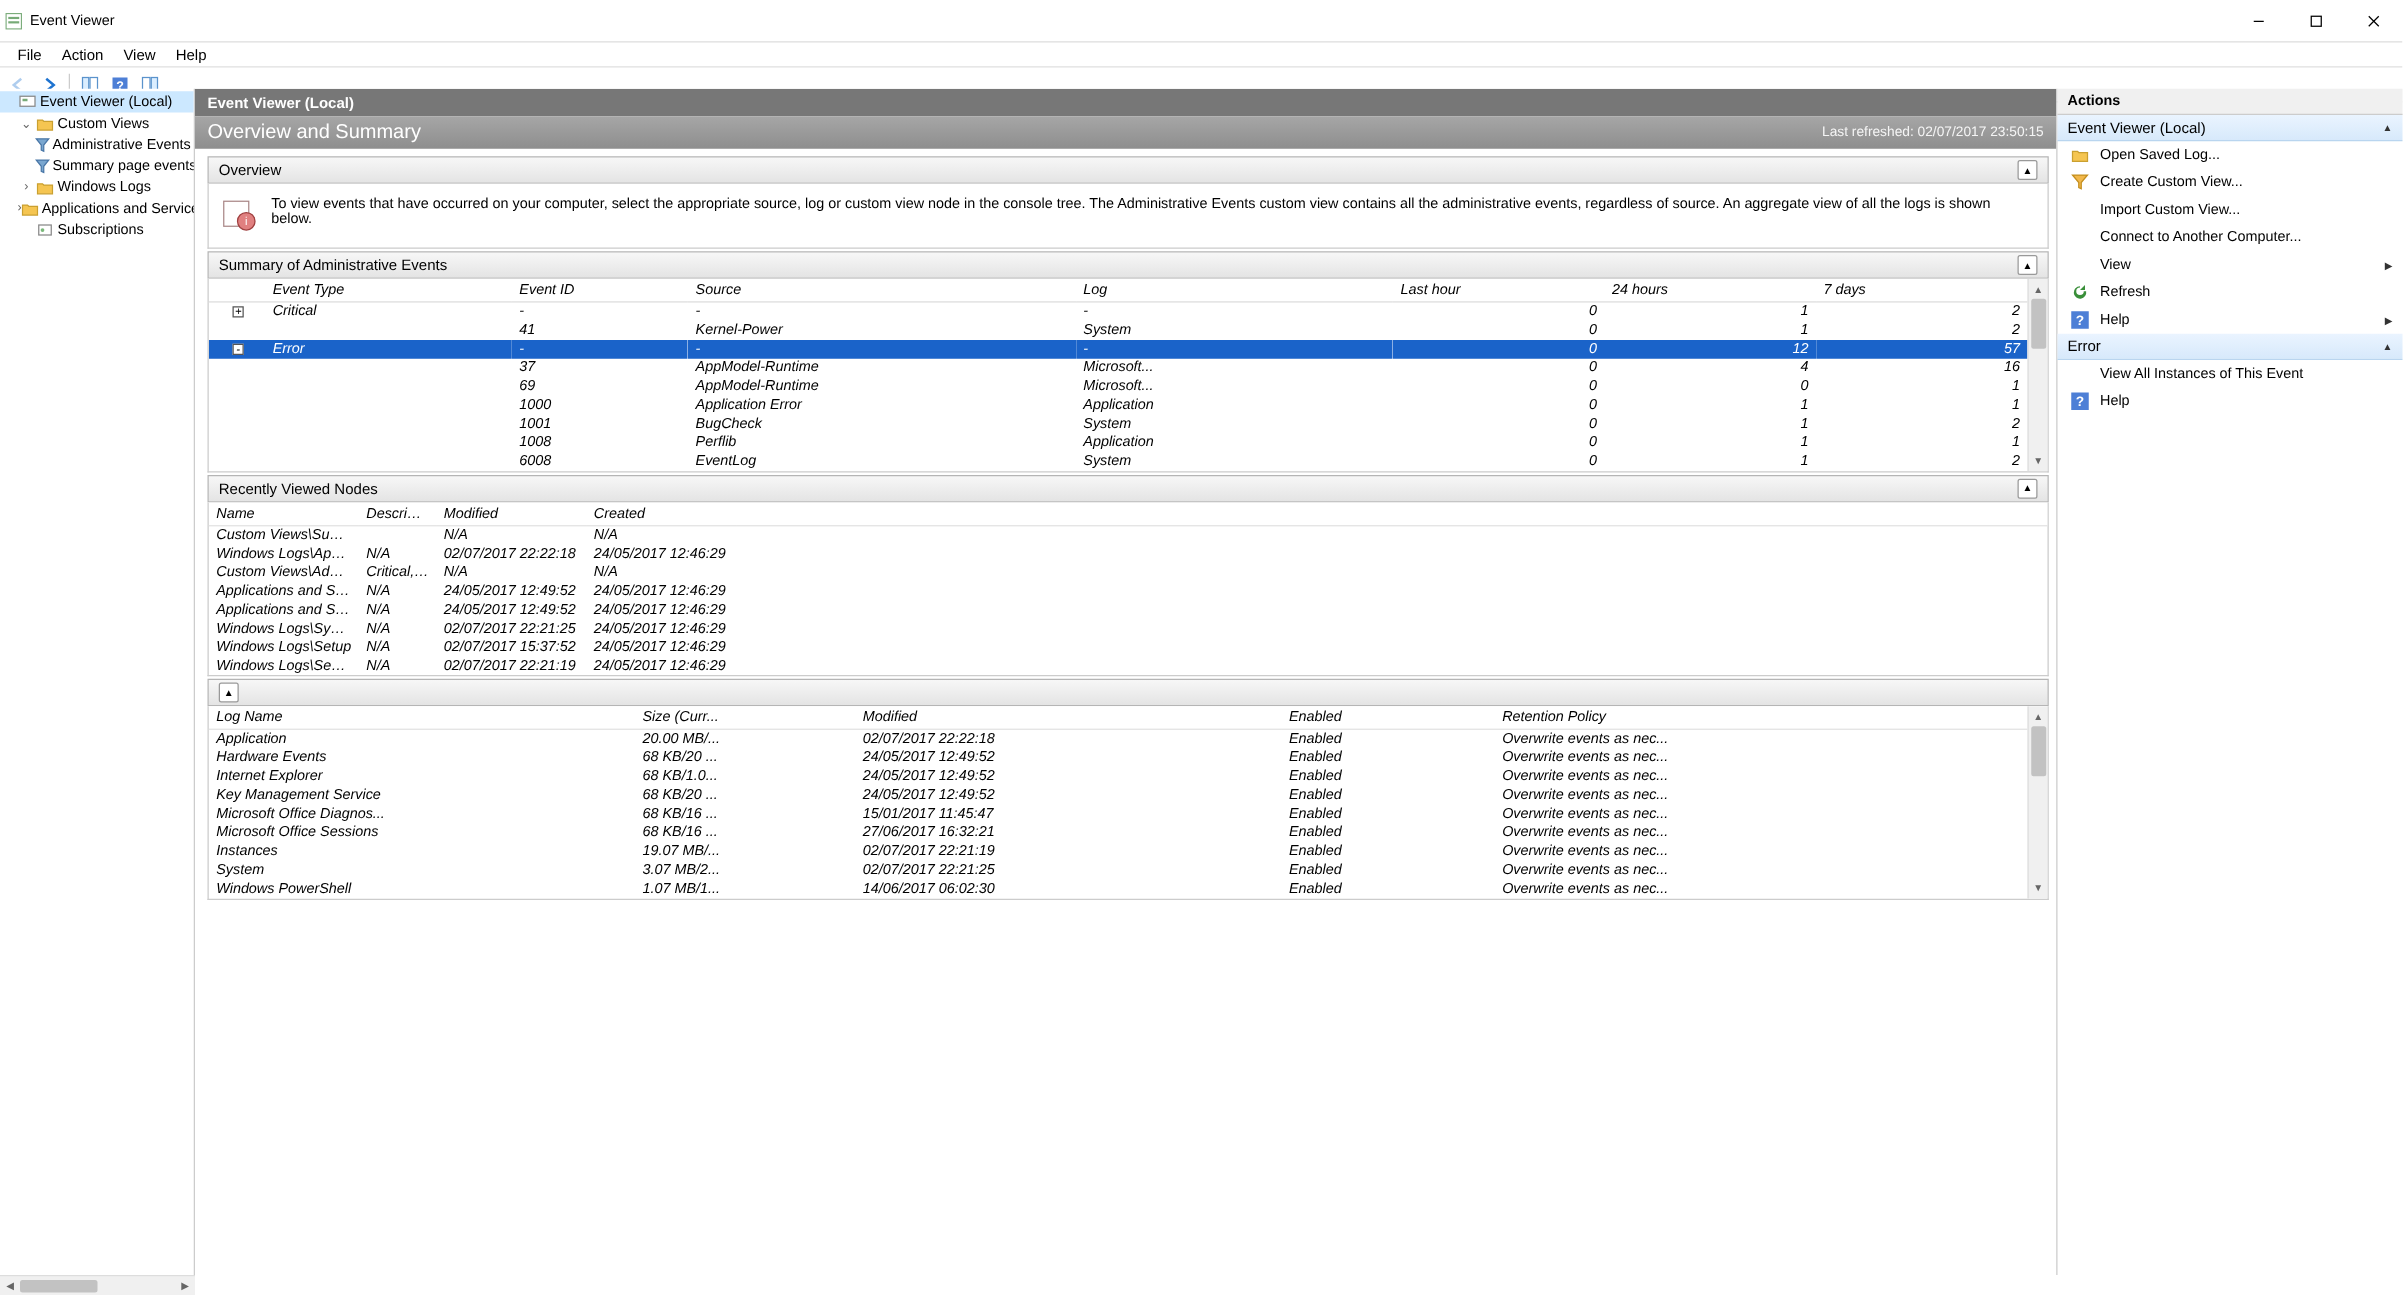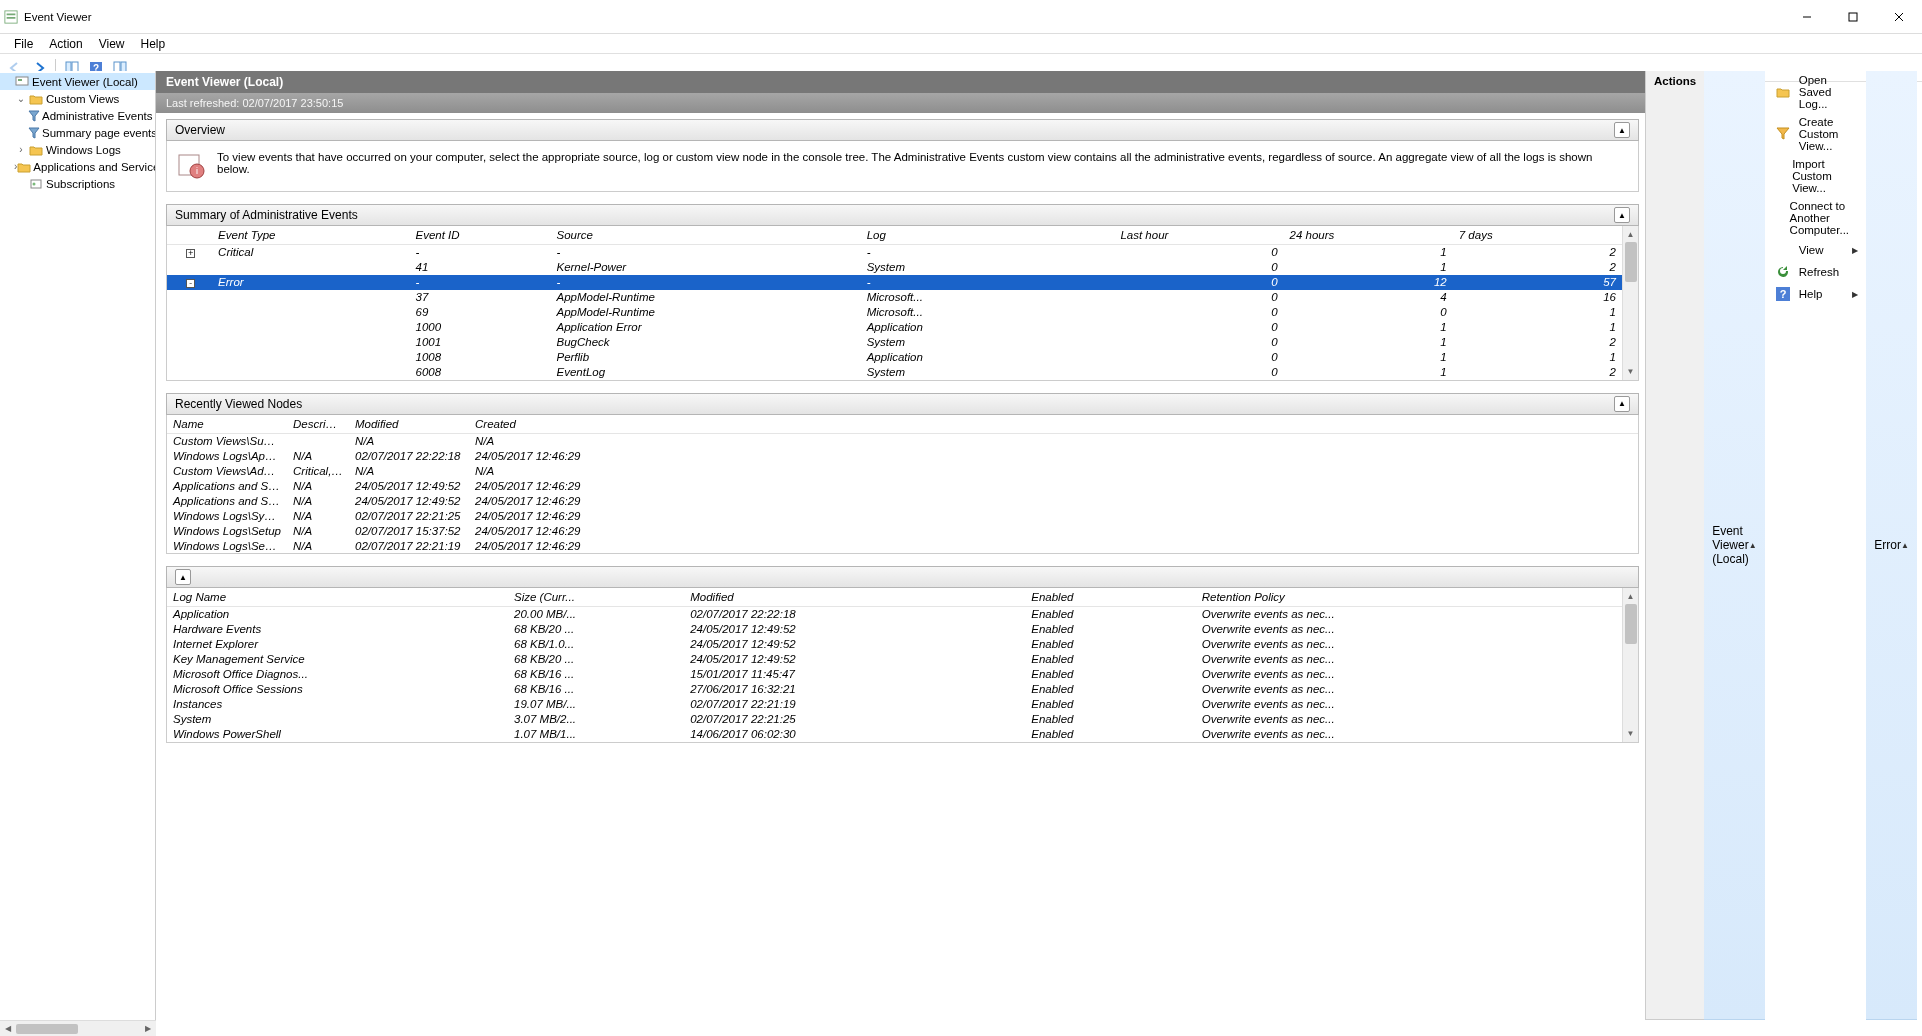--- a/index.html
+++ b/index.html
@@ -16,37 +16,37 @@
   
   .toolbar { height:28px; display:flex; align-items:center; padding-left:4px; gap:2px; border-bottom:1px solid #e0e0e0; }
   .tbtn { width:22px; height:22px; display:flex; align-items:center; justify-content:center; border-radius:2px;}
   .tbtn.disabled { opacity:.35; }
   .tbtn svg { width:16px; height:16px; }
   .sep { width:1px; height:18px; background:#ccc; margin:0 3px; }
   
   .workspace { position:absolute; top:71px; bottom:16px; left:0; right:0; display:flex; }
   .tree-pane { width:156px; border-right:1px solid #ccc; overflow:hidden; background:#fff; }
   .center-pane { flex:1; display:flex; flex-direction:column; overflow:hidden; border-right:1px solid #ccc; }
-  .actions-pane { width:276px; display:flex; flex-direction:row; }
+  .actions-pane { width:276px; display:flex; flex-direction:column; }
   
   .tree { padding:2px 0;}
   .tree-node { display:flex; align-items:center; height:17px; white-space:nowrap; padding-right:4px;}
   .tree-node.sel { background:#cce8ff; }
   .tree-node .exp { width:14px; text-align:center; color:#666; font-size:10px;}
   .tree-node .tic { width:16px; height:14px; display:flex; align-items:center; justify-content:center; }
   .tree-node .lbl { padding-left:2px; }
   .indent1 { padding-left:0px;} .indent2 { padding-left:14px;} .indent3 {padding-left:28px;}
   
   .local-hdr { background:#777; color:#fff; padding:4px 10px; font-weight:600; font-size:12px;}
   .ovw-hdr { background:linear-gradient(#a6a6a6,#8e8e8e); color:#fff; padding:4px 10px; font-size:16px; display:flex; align-items:center;}
   .ovw-hdr .sub { flex:1;}
   .ovw-hdr .lr { font-size:11px; font-weight:normal; opacity:.9;}
   
   .center-inner { flex:1; overflow:auto; padding:6px 6px 6px 10px;}
-  .section { margin-bottom:12px; }
+  .section { margin-bottom:2px; }
   .sec-hdr { background:linear-gradient(#f7f7f7,#e4e4e4); border:1px solid #b5b5b5; padding:2px 8px; display:flex; align-items:center; font-size:12px; }
   .sec-hdr .grow{flex:1}
   .sec-hdr .coll { width:16px;height:16px;border:1px solid #999;border-radius:2px;display:flex;align-items:center;justify-content:center;font-size:8px;background:#fff;}
   .sec-body { border:1px solid #ccc; border-top:none; background:#fff;}
   .ov-text { padding:10px; display:flex; gap:12px; }
   .ov-text .info-icon { flex:0 0 28px; }
   
   .listwrap { position:relative; max-height:160px; overflow:hidden;font-style:italic;}
   .listwrap.tall { max-height:170px;}
   .listwrap .sb { position:absolute; right:0; top:0; bottom:0; width:16px; background:#f0f0f0; border-left:1px solid #ddd; display:flex; flex-direction:column; align-items:center;}
@@ -211,20 +211,21 @@
             </svg>
           </span>
         <span class="lbl">Subscriptions</span>
       </div>
     </div>
   </div>
 
   <div class="center-pane">
     <div class="local-hdr">Event Viewer (Local)</div>
     <div class="ovw-hdr">
+      <span class="sub">Overview and Summary</span>
       <span class="lr">
         <span>Last refreshed:</span>
         <span>02/07/2017 23:50:15</span>
       </span>
     </div>
     <div class="center-inner">
 
       <div class="section">
         <div class="sec-hdr">
           <span class="grow">Overview</span>

